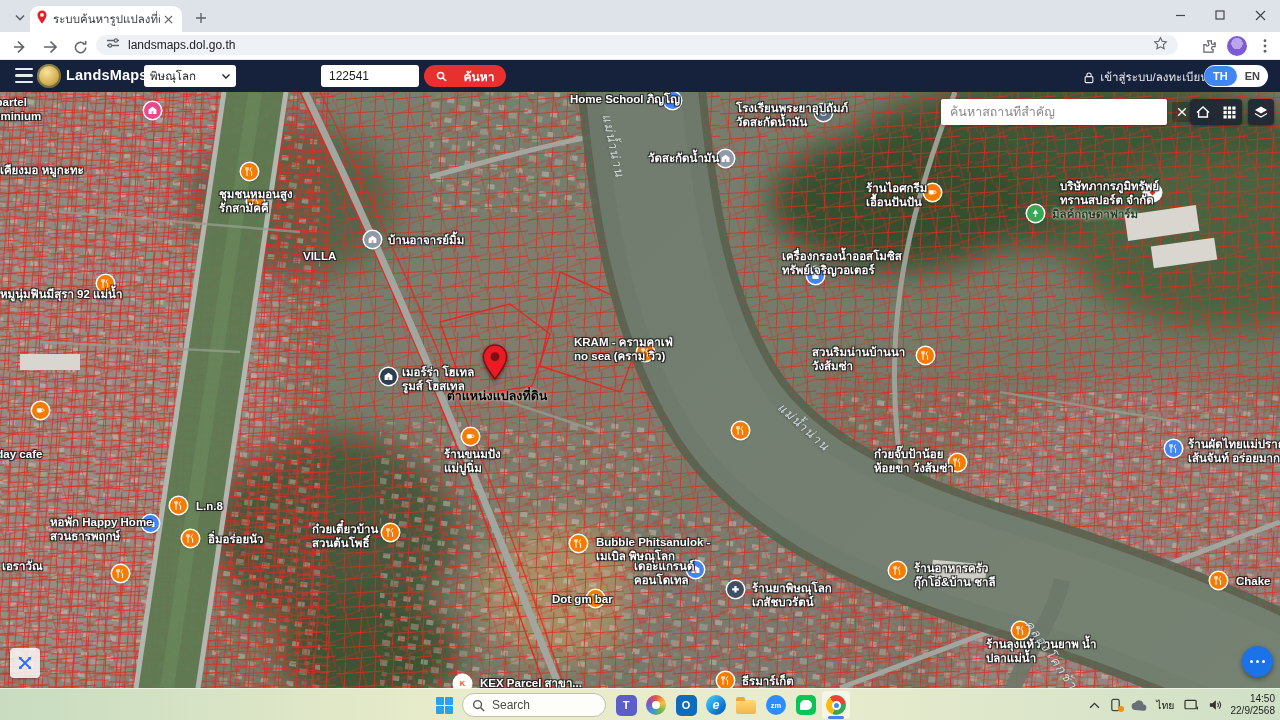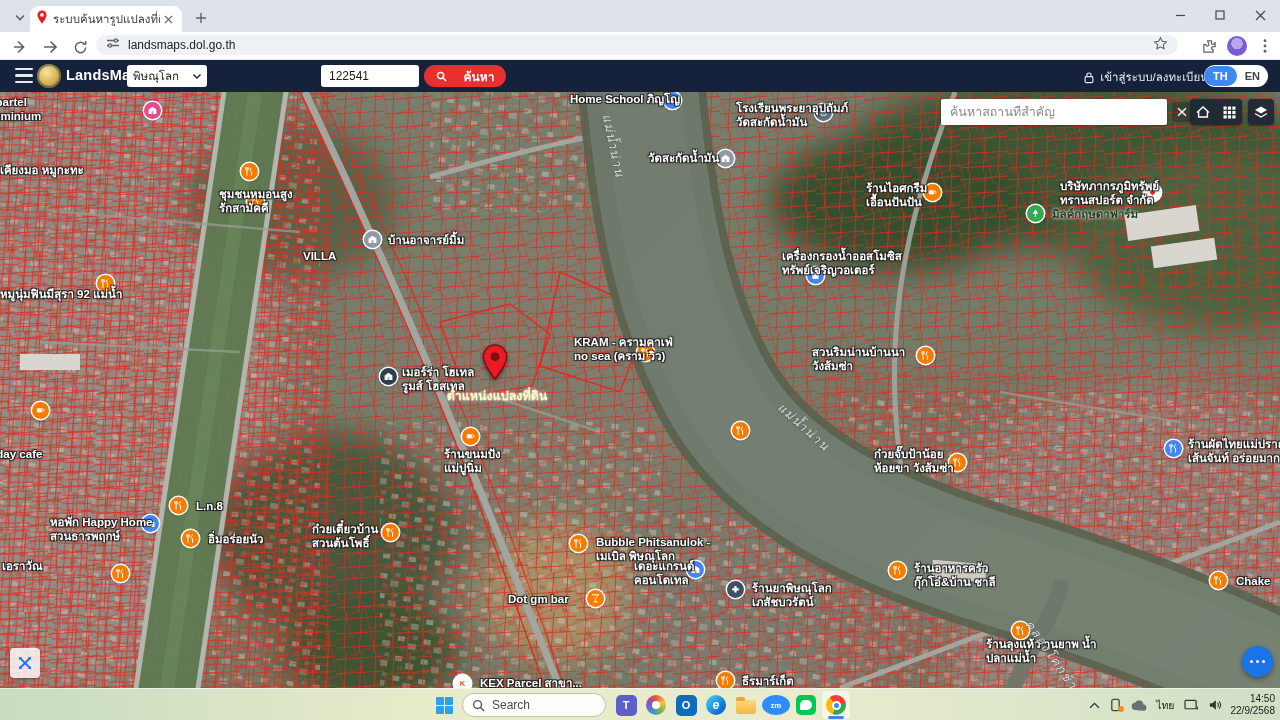--- a/index.html
+++ b/index.html
@@ -40,21 +40,21 @@
   
   .map{position:absolute;left:0;top:92px;width:1280px;height:596px;overflow:hidden;background:#757c6a;}
   .terrain{position:absolute;left:0;top:0;}
   .layer{position:absolute;left:0;top:0;width:1280px;height:596px;}
   .marker{position:absolute;width:17px;height:17px;border-radius:50%;box-shadow:0 0 0 1.5px #fff,0 1px 3px rgba(0,0,0,.55);display:flex;align-items:center;justify-content:center;}
   .poi-label{position:absolute;font-size:11.5px;font-weight:bold;line-height:1.18;color:#fff;white-space:nowrap;
     text-shadow:-1px -1px 0 rgba(30,30,30,.85),1px -1px 0 rgba(30,30,30,.85),-1px 1px 0 rgba(30,30,30,.85),1px 1px 0 rgba(30,30,30,.85),0 0 3px rgba(0,0,0,.5);}
   .poi-label.dark{color:#233c23;text-shadow:0 0 2px rgba(255,255,255,.9),0 0 4px rgba(255,255,255,.6);}
   .river-label{position:absolute;font-family:"Liberation Serif",serif;font-style:italic;font-size:12.5px;letter-spacing:1.5px;color:#d7dee4;opacity:.95;white-space:nowrap;text-shadow:0 1px 2px rgba(40,50,45,.6);}
   .pin{position:absolute;left:482px;top:252px;width:26px;height:36px;filter:drop-shadow(0 2px 2px rgba(0,0,0,.45));}
-  .pin-label{position:absolute;left:432px;top:294px;width:130px;text-align:center;font-size:12.5px;font-weight:bold;color:#fef9c3;text-shadow:0 0 2px rgba(235,235,225,.9),0 0 4px rgba(235,235,225,.5);}
+  .pin-label{position:absolute;left:432px;top:294px;width:130px;text-align:center;font-size:12.5px;font-weight:bold;color:#000000;text-shadow:0 0 2px rgba(235,235,225,.9),0 0 4px rgba(235,235,225,.5);}
   .mapsearch{position:absolute;left:941px;top:7px;width:226px;height:26px;background:#fff;border-radius:2px;box-shadow:0 1px 3px rgba(0,0,0,.3);display:flex;align-items:center;}
   .mapsearch input{border:none;outline:none;width:100%;font-size:12.5px;padding:0 9px;color:#333;background:transparent;}
   .mapsearch input::placeholder{color:#8a8a8a;}
   .msx{position:absolute;left:1172px;top:10px;width:20px;height:20px;display:flex;align-items:center;justify-content:center;border-radius:3px;background:rgba(20,28,40,.35);}
   .mbtn{width:26px;height:26px;display:flex;align-items:center;justify-content:center;}
   .mgroup{position:absolute;left:1190px;top:7px;display:flex;background:rgba(26,36,52,.88);border-radius:4px;box-shadow:0 1px 3px rgba(0,0,0,.4);}
   .mlayers{position:absolute;left:1248px;top:7px;background:rgba(26,36,52,.88);border-radius:4px;box-shadow:0 1px 3px rgba(0,0,0,.4);}
   .measure{position:absolute;left:10px;top:556px;width:30px;height:30px;border-radius:4px;background:rgba(255,255,255,.82);box-shadow:0 1px 3px rgba(0,0,0,.35);display:flex;align-items:center;justify-content:center;}
   .fab{position:absolute;left:1242px;top:554px;width:31px;height:31px;border-radius:50%;background:#1a73e8;box-shadow:0 2px 5px rgba(0,0,0,.4);display:flex;align-items:center;justify-content:center;gap:2.5px;}
   .fab i{width:3.5px;height:3.5px;border-radius:50%;background:#fff;}
@@ -69,21 +69,21 @@
   .tb-apps{position:absolute;left:612px;top:2px;display:flex;gap:2px;}
   .tb-tile{position:relative;width:28px;height:28px;display:flex;align-items:center;justify-content:center;border-radius:4px;}
   .tb-tile.app-chrome{background:rgba(255,255,255,.55);}
   .sq{width:21px;height:21px;border-radius:5px;display:flex;align-items:center;justify-content:center;}
   .sq b{color:#fff;font-size:11px;}
   .photos{width:20px;height:20px;border-radius:50%;background:conic-gradient(#e4573d,#f3c641,#6ab54e,#3f8fe0,#8a4fc2,#e4573d);position:relative;}
   .photos::after{content:"";position:absolute;inset:6px;background:#fffef7;border-radius:50%;}
   .edge{width:20px;height:20px;border-radius:50%;background:linear-gradient(135deg,#49d6ff,#0b6fd0 75%);color:#fff;font-weight:bold;font-size:12.5px;font-style:italic;display:flex;align-items:center;justify-content:center;}
   .folder{width:20px;height:14px;background:linear-gradient(#ffd978,#f4b447);border-radius:2.5px;position:relative;margin-top:4px;}
   .folder::before{content:"";position:absolute;top:-3.5px;left:0;width:9px;height:4.5px;background:#eda73a;border-radius:2px 2px 0 0;}
-  .zoomapp{width:28px;height:20px;border-radius:50%;background:#2d8cff;color:#fff;font-size:7.5px;font-weight:bold;display:flex;align-items:center;justify-content:center;}
+  .zoomapp{width:20px;height:20px;border-radius:50%;background:#2d8cff;color:#fff;font-size:7.5px;font-weight:bold;display:flex;align-items:center;justify-content:center;}
   .lineapp{width:20px;height:20px;border-radius:5px;background:#06c755;display:flex;align-items:center;justify-content:center;}
   .bubble{width:12px;height:10px;background:#fff;border-radius:5px 5px 5px 1px;}
   .chrome{width:20px;height:20px;border-radius:50%;background:conic-gradient(from -40deg,#ea4335 0 120deg,#34a853 120deg 240deg,#fbbc05 240deg 360deg);display:flex;align-items:center;justify-content:center;}
   .chromecore{width:9px;height:9px;border-radius:50%;background:#4285f4;border:2px solid #fff;}
   .runline{position:absolute;bottom:0px;left:50%;transform:translateX(-50%);width:16px;height:3px;border-radius:2px;background:#4f7df0;}
   .tray{position:absolute;right:5px;top:0;height:32px;display:flex;align-items:center;gap:9px;}
   .tray-lang{font-size:10.5px;color:#1c1c1c;}
   .clock{font-size:10px;color:#1c1c1c;text-align:right;line-height:1.25;}
 </style>
 </head>
@@ -184,21 +184,21 @@
   </div>
 
   <div class="appbar">
     <div class="hamb">
         <i></i>
         <i></i>
         <i></i>
       </div>
     <div class="applogo"></div>
     <div class="brand">LandsMaps</div>
-    <div class="hsel" style="left:127px;width:80px;">
+    <div class="hsel" style="left:144px;width:92px;">
       <span>พิษณุโลก</span>
       <svg width="8" height="5" viewBox="0 0 8 5">
           <polyline points="0.5,0.5 4,4 7.5,0.5" fill="none" stroke="#222" stroke-width="1.4"></polyline>
         </svg>
     </div>
     <div class="hsel" style="left:224px;width:92px;margin-top:44px;">
       <span>01-เมืองพิษณุโลก</span>
       <svg width="8" height="5" viewBox="0 0 8 5">
           <polyline points="0.5,0.5 4,4 7.5,0.5" fill="none" stroke="#222" stroke-width="1.4"></polyline>
         </svg>
@@ -451,21 +451,21 @@
         </div>
         <div class="poi-label" style="left: 634px; top: 468px;">
           <div>เดอะแกรนด์</div>
           <div>คอนโดเทล</div>
         </div>
         <div class="marker" style="left: 586.5px; top: 497.5px; background: rgb(245, 124, 0);">
           <svg width="11" height="11" viewBox="0 0 11 11">
             <path d="M2.3 1.8h6.4L5.5 5.4v3M3.8 8.9h3.4" stroke="#fff" stroke-width="1" fill="none" stroke-linecap="round"></path>
           </svg>
         </div>
-        <div class="poi-label" style="left: 508px; top: 501px;">
+        <div class="poi-label" style="left: 552px; top: 501px;">
           <div>Dot gm bar</div>
         </div>
         <div class="marker" style="left: 726.5px; top: 488.5px; background: rgb(62, 79, 99);">
           <svg width="11" height="11" viewBox="0 0 11 11">
             <path d="M4.4 2h2.2v2.2h2.2v2.2H6.6v2.2H4.4V6.4H2.2V4.2h2.2z" fill="#fff"></path>
           </svg>
         </div>
         <div class="poi-label" style="left: 752px; top: 490px;">
           <div>ร้านยาพิษณุโลก</div>
           <div>เภสัชบวรัตน์</div>

